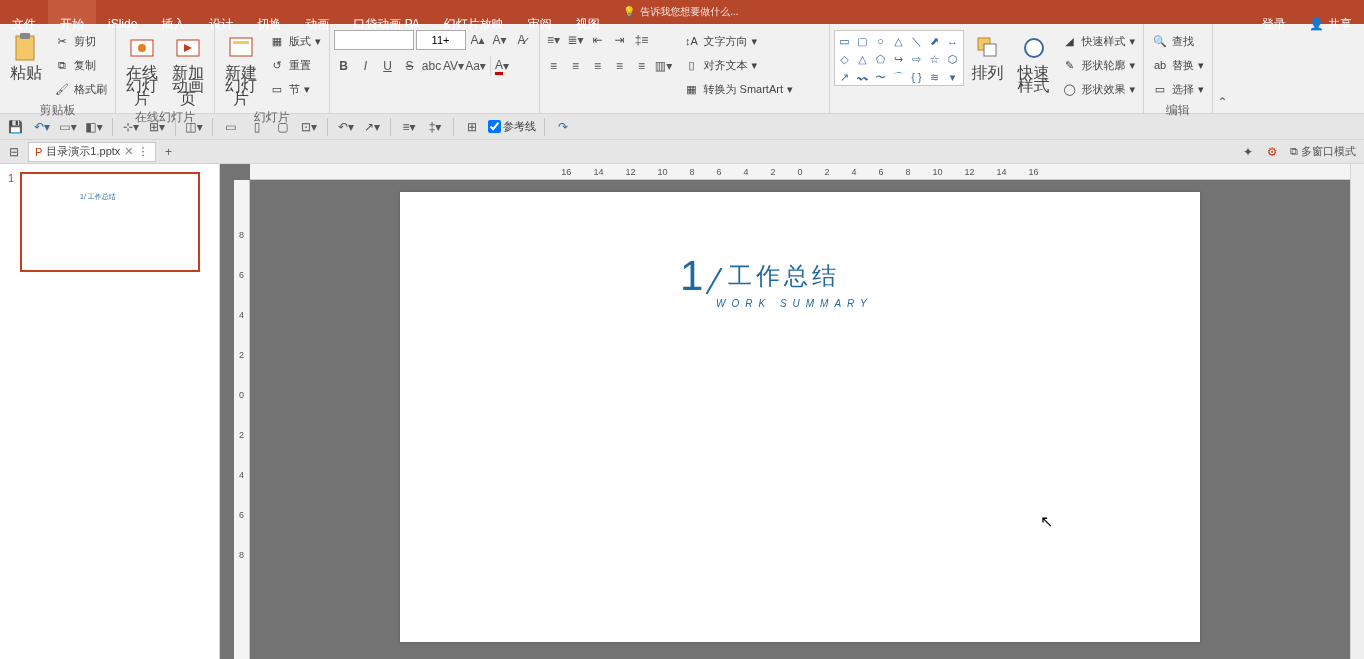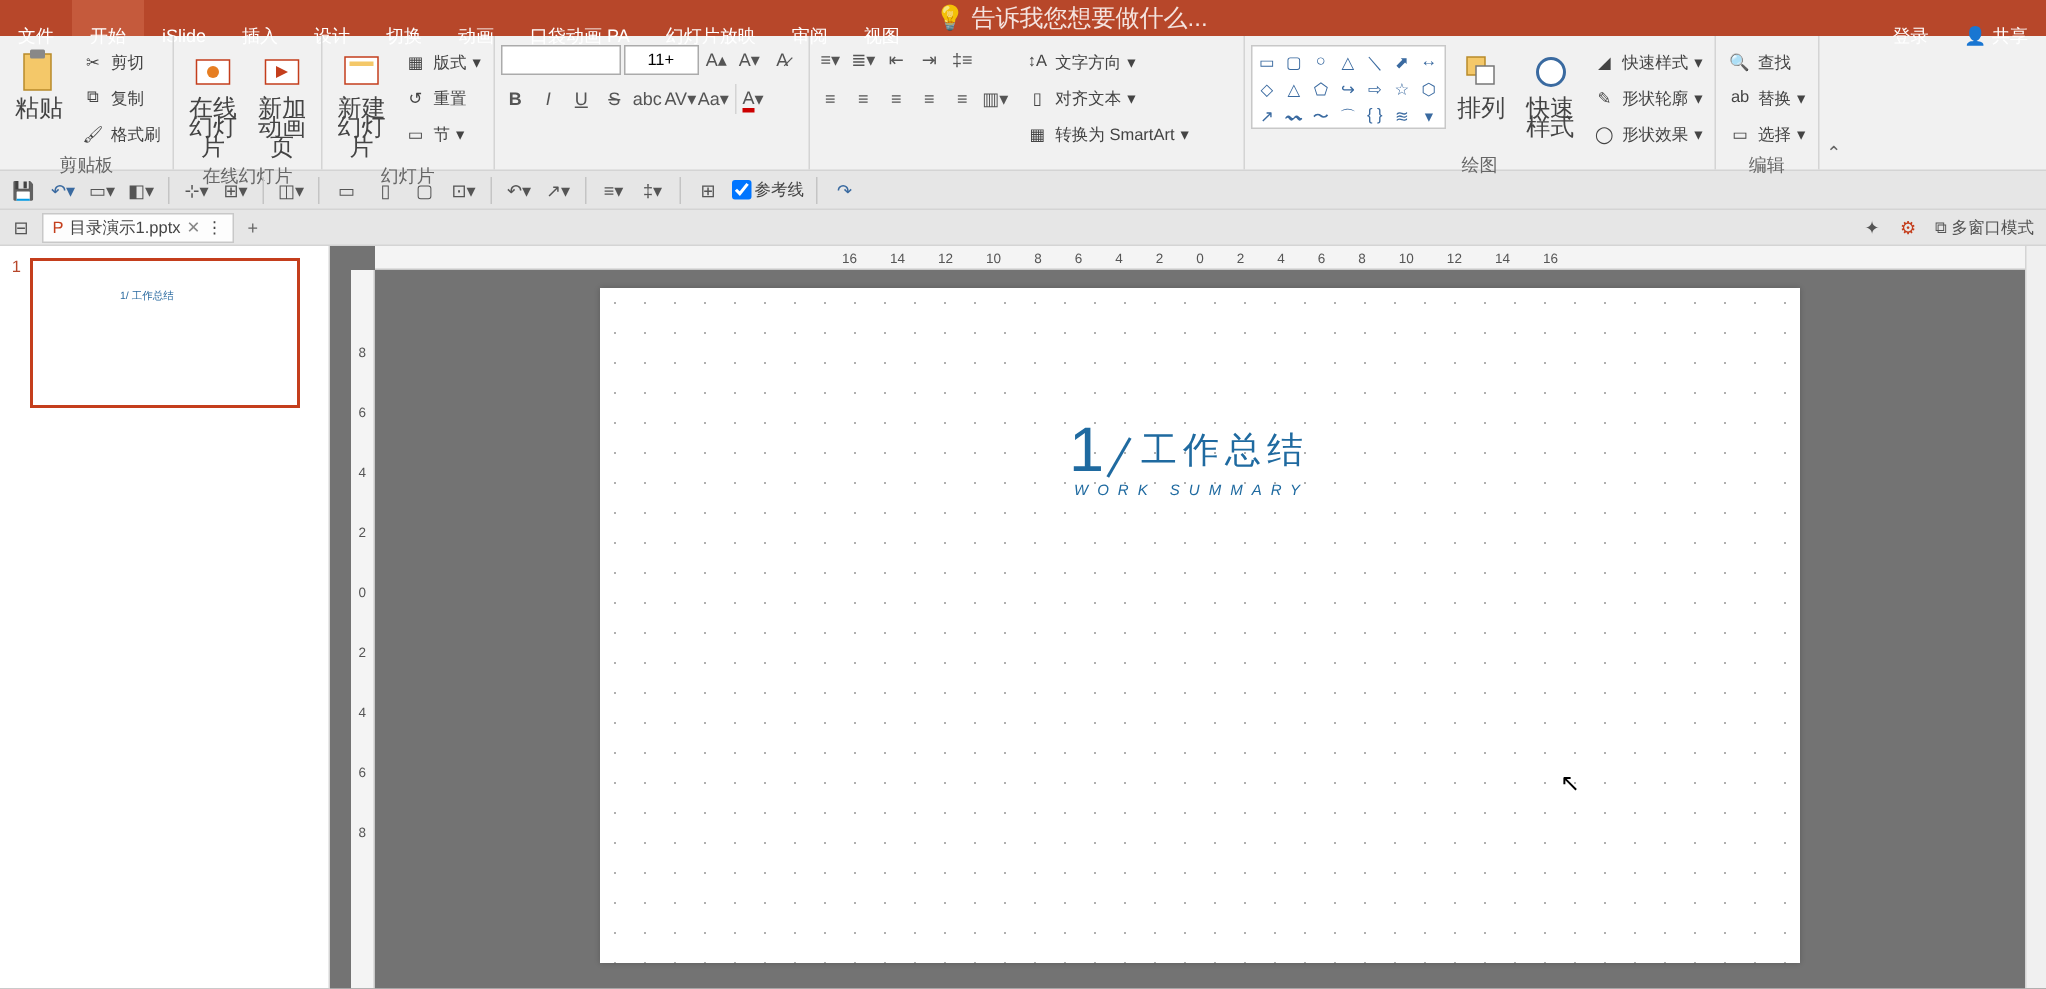--- a/index.html
+++ b/index.html
@@ -4,21 +4,21 @@
 <style>
 * { margin: 0; padding: 0; box-sizing: border-box; font-family: "Microsoft YaHei", "Segoe UI", sans-serif; }
 body { background: #fff; width: 1364px; height: 659px; overflow: hidden; font-size: 12px; }
 
 
 .menu-bar { background: #b7472a; height: 24px; display: flex; align-items: center; color: #fff; }
 .menu-item { padding: 12px 12px; height: 24px; line-height: 24px; cursor: pointer; font-size: 12px; }
 .menu-item.active { background: #c55a3c; }
 .menu-spacer { flex: 1; }
 .menu-right { display: flex; align-items: center; }
-.tell-me { color: rgba(255,255,255,0.85); font-size: 16px; padding-left: 12px; }
+.tell-me { color: rgba(255,255,255,0.85); font-size: 10px; padding-left: 12px; }
 .bulb { margin-right: 4px; }
 
 
 .ribbon { background: #f1f1f1; height: 90px; display: flex; border-bottom: 1px solid #d4d4d4; }
 .ribbon-group { display: flex; flex-direction: column; padding: 2px 4px 0 4px; border-right: 1px solid #d4d4d4; }
 .ribbon-group-content { flex: 1; display: flex; align-items: flex-start; gap: 2px; padding-top: 4px; }
 .ribbon-group-label { text-align: center; font-size: 12px; color: #666; padding: 2px 0; }
 .ribbon-btn-large { display: flex; flex-direction: column; align-items: center; justify-content: center; width: 44px; cursor: pointer; padding: 2px; }
 .ribbon-btn-large .icon { width: 32px; height: 32px; display: flex; align-items: center; justify-content: center; }
 .ribbon-btn-large .label { font-size: 16px; color: #444; margin-top: 2px; text-align: center; line-height: 13px; }
@@ -55,21 +55,21 @@
 .thumb-num { font-size: 11px; color: #b7472a; width: 10px; text-align: right; }
 .thumb { width: 180px; height: 100px; border: 2px solid #c43e1c; background: #fff; position: relative; }
 .thumb-inner { position: absolute; top: 18px; left: 58px; font-size: 7px; color: #2a6aa0; }
 
 .editor { flex: 1; background: #737373; position: relative; overflow: hidden; }
 .ruler-h { position: absolute; top: 0; left: 30px; right: 14px; height: 16px; background: #f4f4f4; border-bottom: 1px solid #c8c8c8; display: flex; align-items: center; font-size: 9px; color: #555; justify-content: center; gap: 8px; overflow: hidden; }
 .ruler-h span { padding: 0 7px; font-size: 9px; }
 .ruler-v { position: absolute; top: 16px; left: 14px; bottom: 0; width: 16px; background: #f4f4f4; border-right: 1px solid #c8c8c8; display: flex; flex-direction: column; align-items: center; font-size: 9px; color: #555; gap: 30px; padding-top: 50px; }
 .slide-area { position: absolute; top: 28px; left: 180px; width: 800px; height: 450px; background: #fff; box-shadow: 0 0 4px rgba(0,0,0,0.2); }
 .slide-grid { position: absolute; inset: 0; background-image: radial-gradient(circle, #b0b0b0 0.5px, transparent 0.5px); background-size: 20px 20px; }
-.slide-content { position: absolute; top: 78px; left: 280px; color: #1f6aa0; text-align: right; }
+.slide-content { position: absolute; top: 54px; left: 280px; color: #1f6aa0; }
 .slide-num { font-size: 42px; font-weight: 300; color: #1f6aa0; display: inline-block; transform: translateY(6px); }
 .slide-slash { display: inline-block; width: 30px; height: 1px; border-top: 2px solid #1f6aa0; transform: rotate(-60deg); margin: 0 -8px; vertical-align: middle; }
 .slide-title { font-size: 24px; display: inline-block; letter-spacing: 4px; margin-left: 4px; }
 .slide-subtitle { font-size: 10px; letter-spacing: 6px; color: #1f6aa0; margin-top: 4px; margin-left: 36px; font-style: italic; }
 .cursor-ptr { position: absolute; top: 320px; left: 640px; font-size: 16px; color: #000; }
 .scrollbar-v { position: absolute; right: 0; top: 0; bottom: 0; width: 14px; background: #f0f0f0; border-left: 1px solid #d4d4d4; }
 
 svg { display: block; }
 </style>
 </head>
@@ -266,21 +266,20 @@
             </svg>
           </div>
         <div class="label">快速样式</div>
       </div>
       <div class="ribbon-col">
         <div class="ribbon-btn-small"><span class="icon">◢</span><span>快速样式</span> ▾</div>
         <div class="ribbon-btn-small"><span class="icon">✎</span><span>形状轮廓</span> ▾</div>
         <div class="ribbon-btn-small"><span class="icon">◯</span><span>形状效果</span> ▾</div>
       </div>
     </div>
-    <div class="ribbon-group-label">绘图</div>
   </div>
 
   <div class="ribbon-group">
     <div class="ribbon-group-content">
       <div class="ribbon-col">
         <div class="ribbon-btn-small">
             <span class="icon">🔍</span>
             <span>查找</span>
           </div>
         <div class="ribbon-btn-small"><span class="icon">ab</span><span>替换</span> ▾</div>

